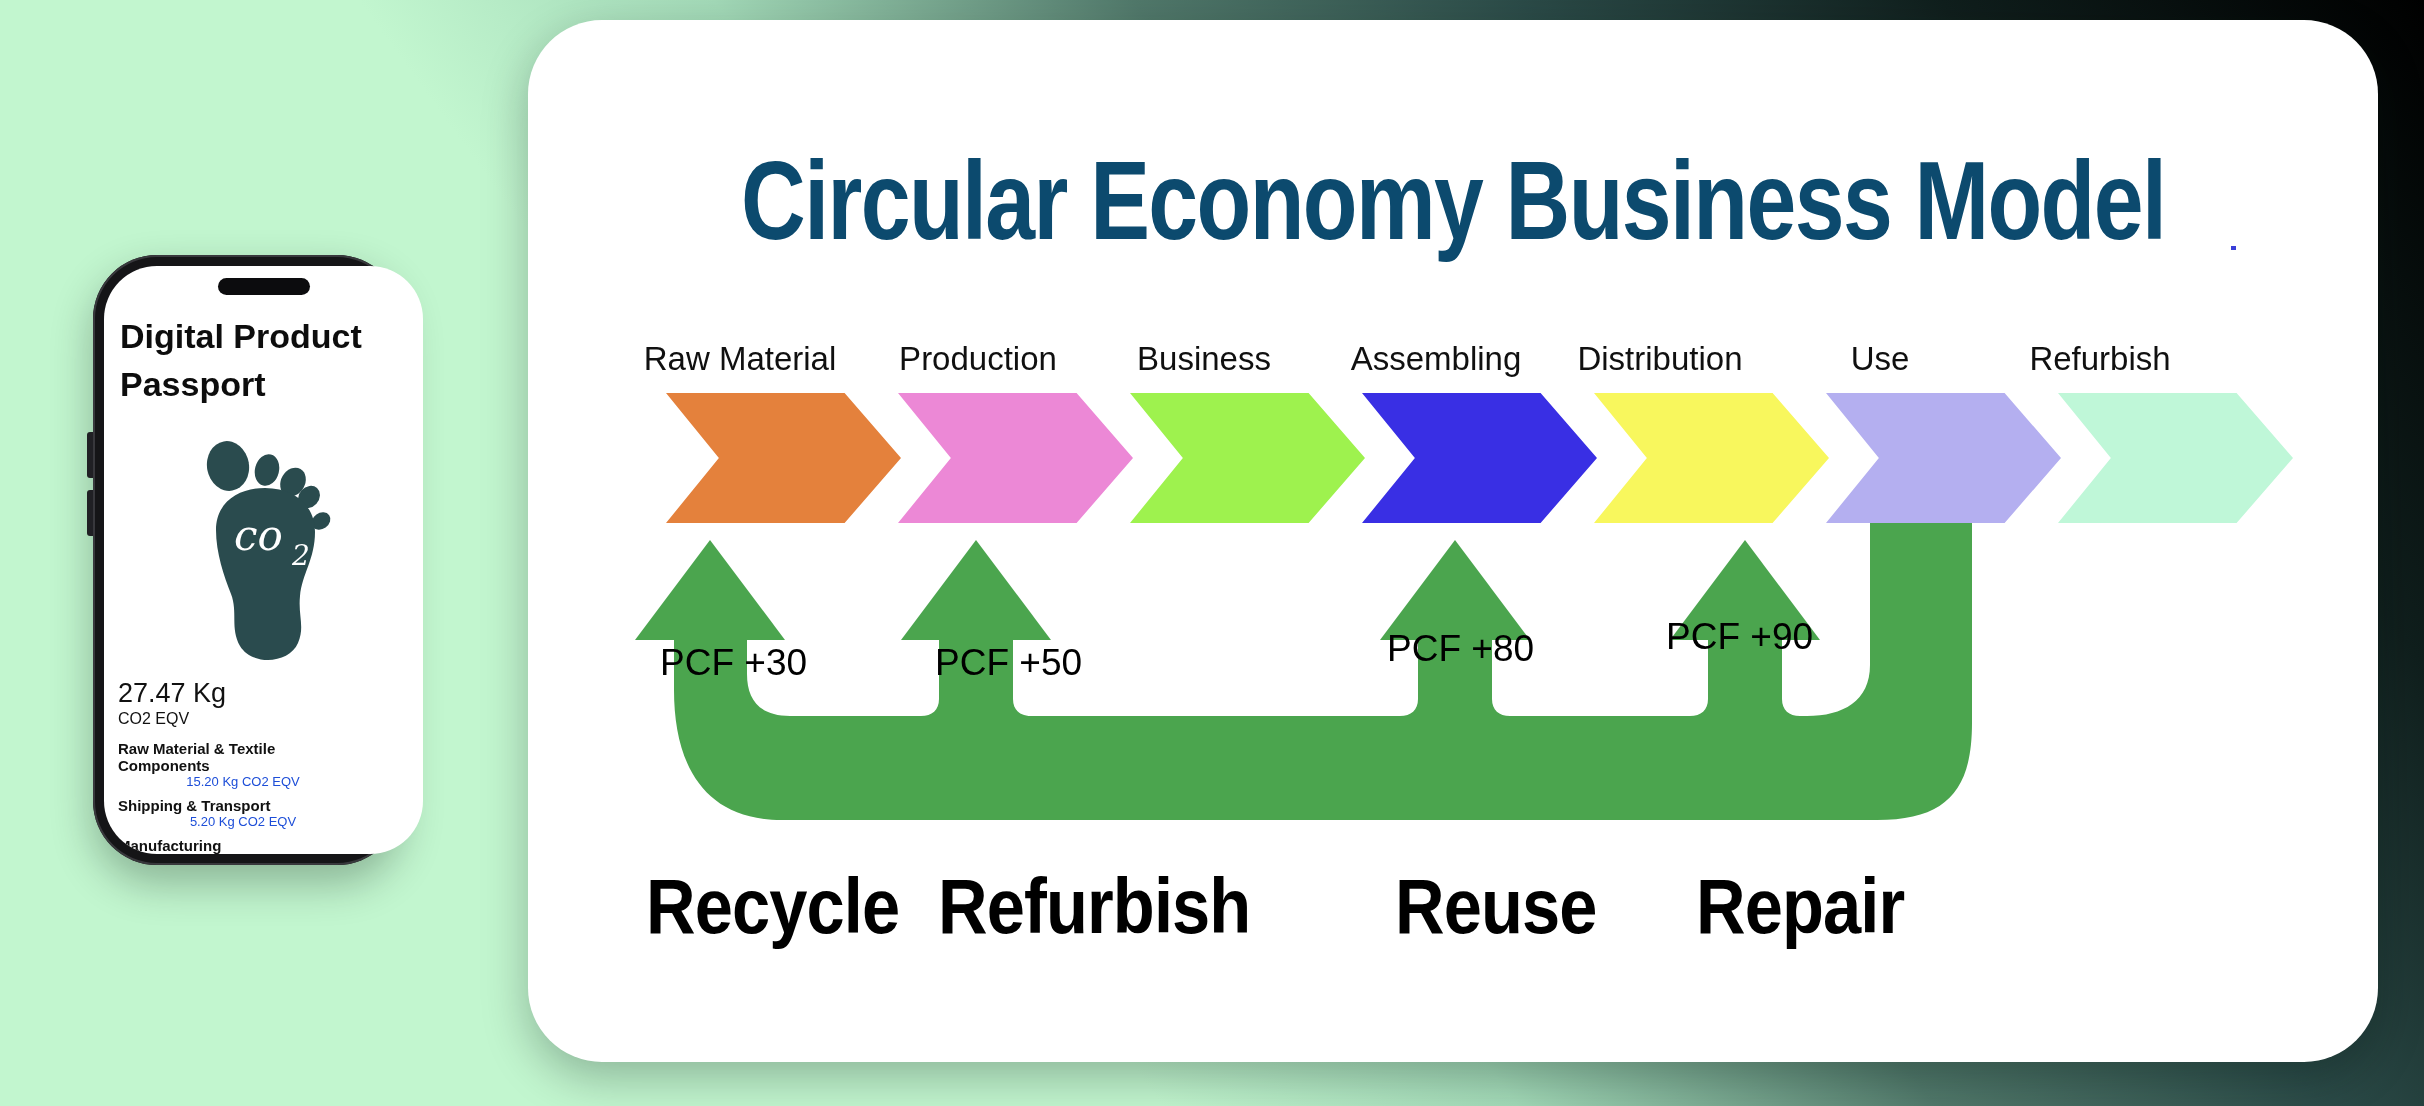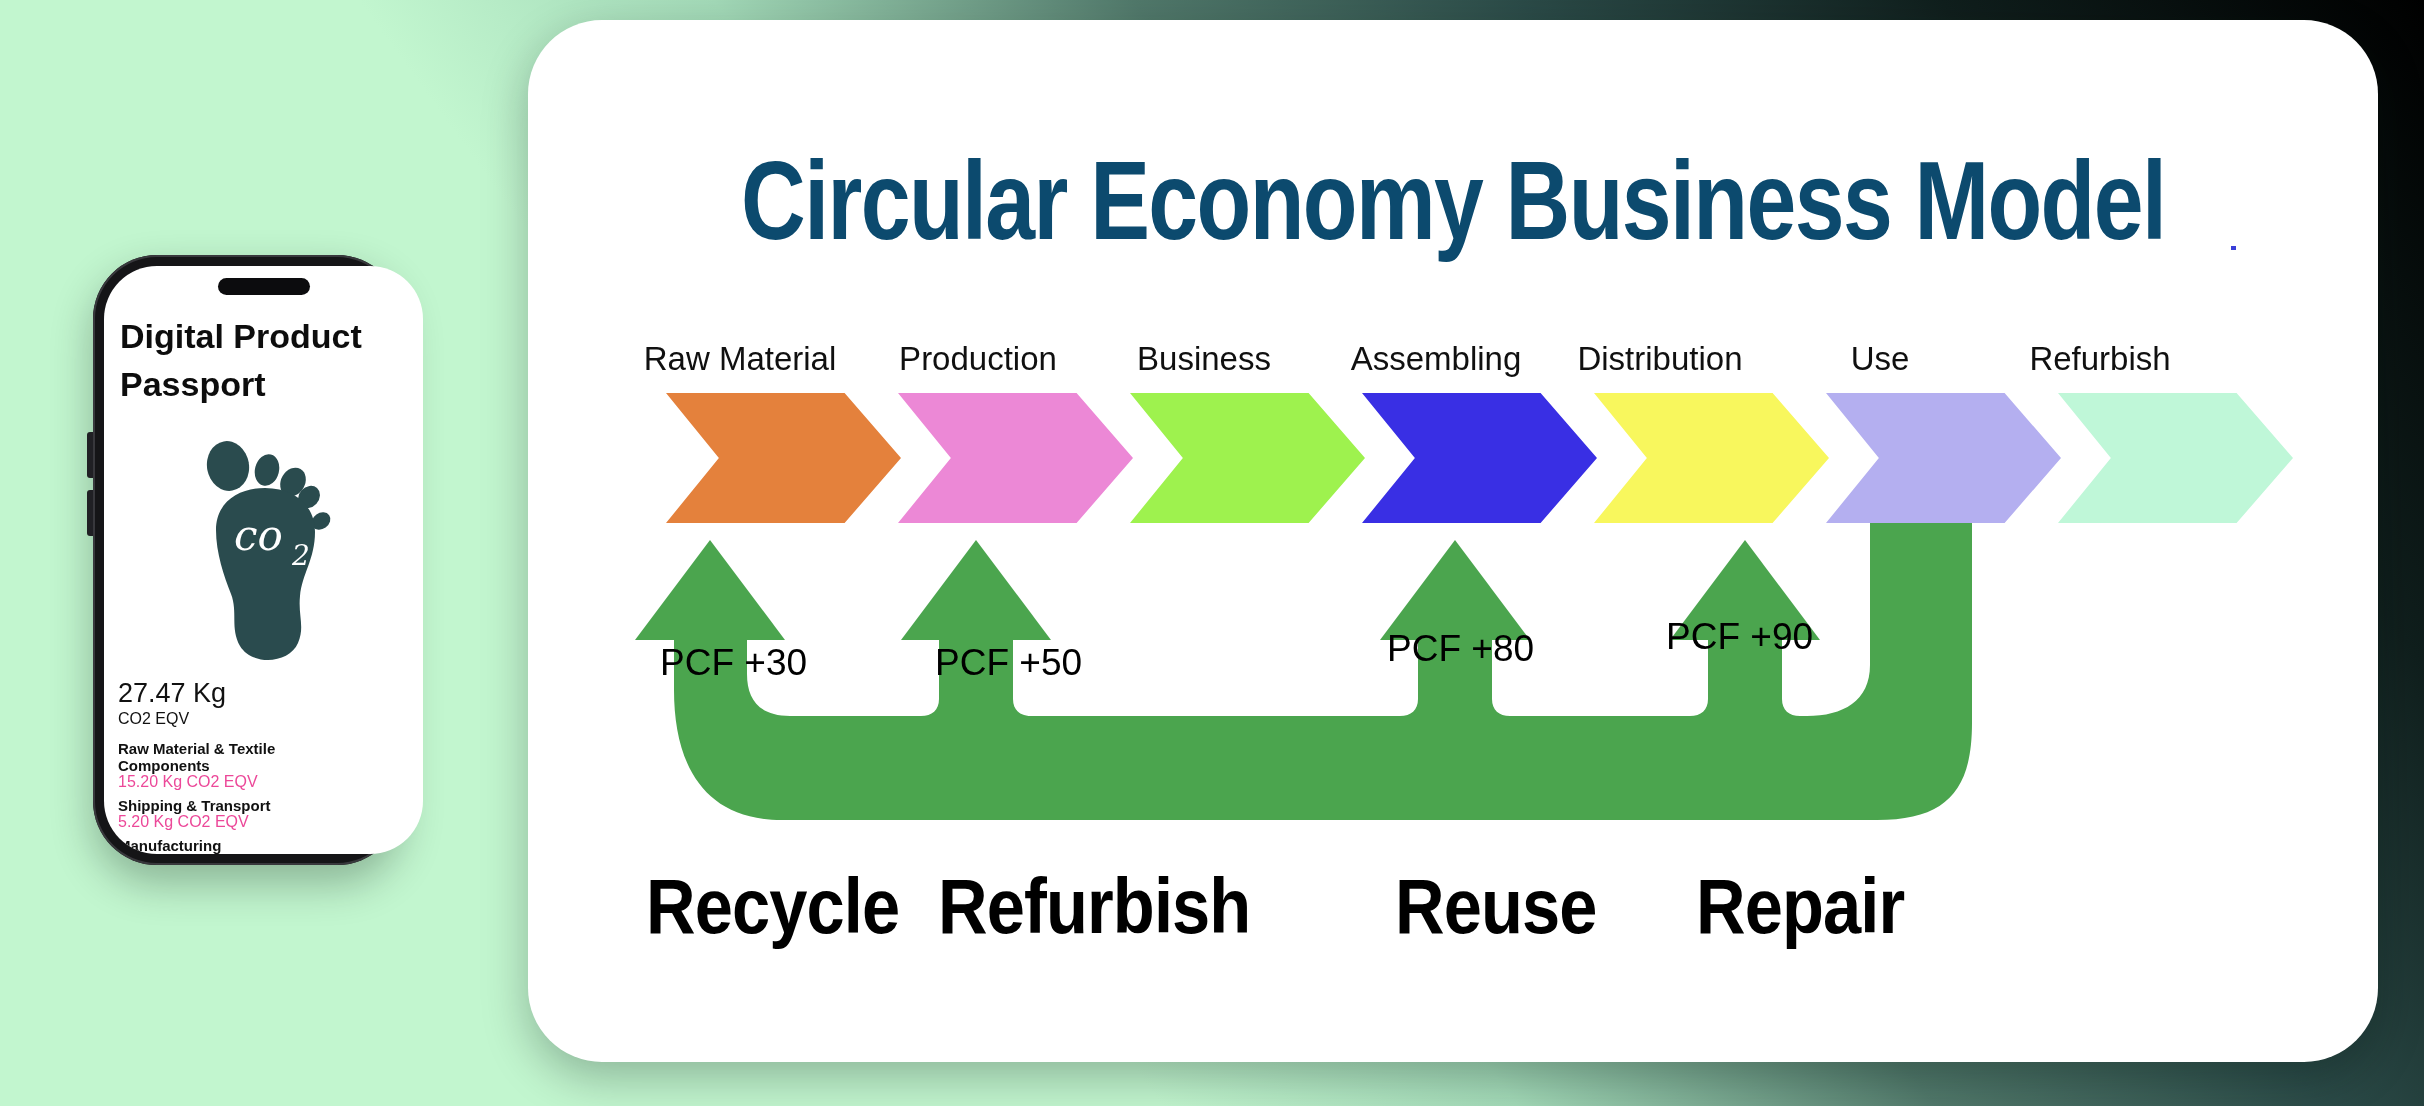--- a/index.html
+++ b/index.html
@@ -60,21 +60,21 @@
     position:absolute;left:16px;top:46px;
     font-size:34px;font-weight:bold;color:#0d0d0d;line-height:48px;
   }
   .foot-svg{position:absolute;left:92px;top:172px;width:140px;height:236px;}
   .co2-script{font-family:"DejaVu Serif",serif;font-style:italic;}
   .stats{position:absolute;left:14px;top:412px;width:250px;color:#111;}
   .total-val{font-size:27px;font-weight:normal;line-height:30px;}
   .total-unit{font-size:16px;line-height:22px;margin-bottom:10px;}
   .entry{margin-bottom:8px;}
   .entry-label{font-size:15px;font-weight:bold;line-height:17px;}
-  .entry-value{font-size:16px;line-height:15px;color:#ec4899;}
+  .entry-value{font-size:13px;line-height:15px;color:#1d4ed8;text-align:center;}
 </style>
 </head>
 <body>
 
 <div class="phone">
   <div class="phone-btn btn-left1"></div>
   <div class="phone-btn btn-left2"></div>
   <div class="phone-btn btn-right"></div>
   <div class="screen">
     <div class="notch"></div>

